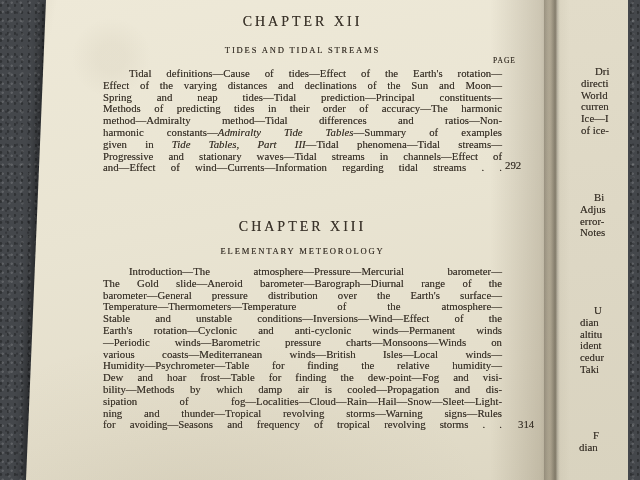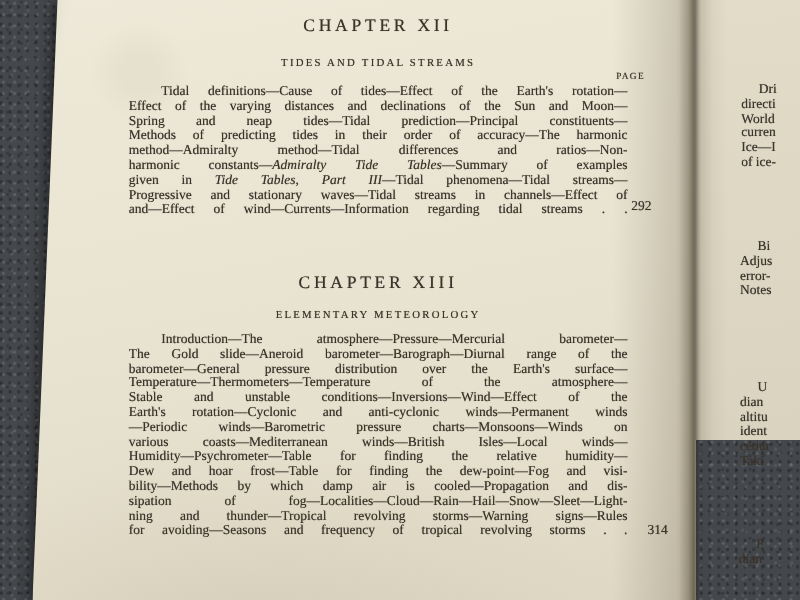--- a/index.html
+++ b/index.html
@@ -23,21 +23,21 @@
       linear-gradient(100deg, rgba(90,75,50,0.18) 0%, rgba(90,75,50,0) 9%),
       linear-gradient(to right, rgba(0,0,0,0) 88%, rgba(95,82,58,0.22) 97%, rgba(70,60,42,0.38) 100%),
       linear-gradient(170deg,#eee9d8 0%,#e9e4d2 45%,#e4decb 78%,#ddd7c3 100%);
   }
   .left-page::after{content:"";position:absolute;inset:0;
     background:
       radial-gradient(ellipse 420px 260px at 35% 108%, rgba(120,105,75,0.10), transparent 70%),
       radial-gradient(circle at 20% 12%, rgba(110,95,65,0.05) 0 14px, transparent 40px);
   }
   .right-page{
-    position:absolute;left:556px;top:0;width:84px;height:352px;
+    position:absolute;left:544px;top:0;width:84px;height:480px;
     background:
       linear-gradient(to right, rgba(60,50,35,0.42) 0, rgba(90,78,55,0.20) 5px, rgba(90,78,55,0.06) 14px, rgba(0,0,0,0) 26px),
       linear-gradient(175deg,#e2dcc9 0%,#ddd7c4 55%,#d9d3bf 100%);
   }
   .gutter{position:absolute;left:543px;top:0;width:17px;height:480px;pointer-events:none;
     background:linear-gradient(to right, rgba(0,0,0,0) 0%, rgba(85,72,50,0.25) 45%, rgba(52,44,30,0.50) 72%, rgba(0,0,0,0.12) 86%, rgba(0,0,0,0) 100%);}
   .ink{color:#3a332a;text-shadow:0 0 0.6px rgba(58,51,42,0.65);}
   .page-label{position:absolute;left:493px;top:56px;font-size:7.5px;letter-spacing:1px;}
   .chapter{position:absolute;left:103px;width:399px;}
   .ch1{top:14px;}

